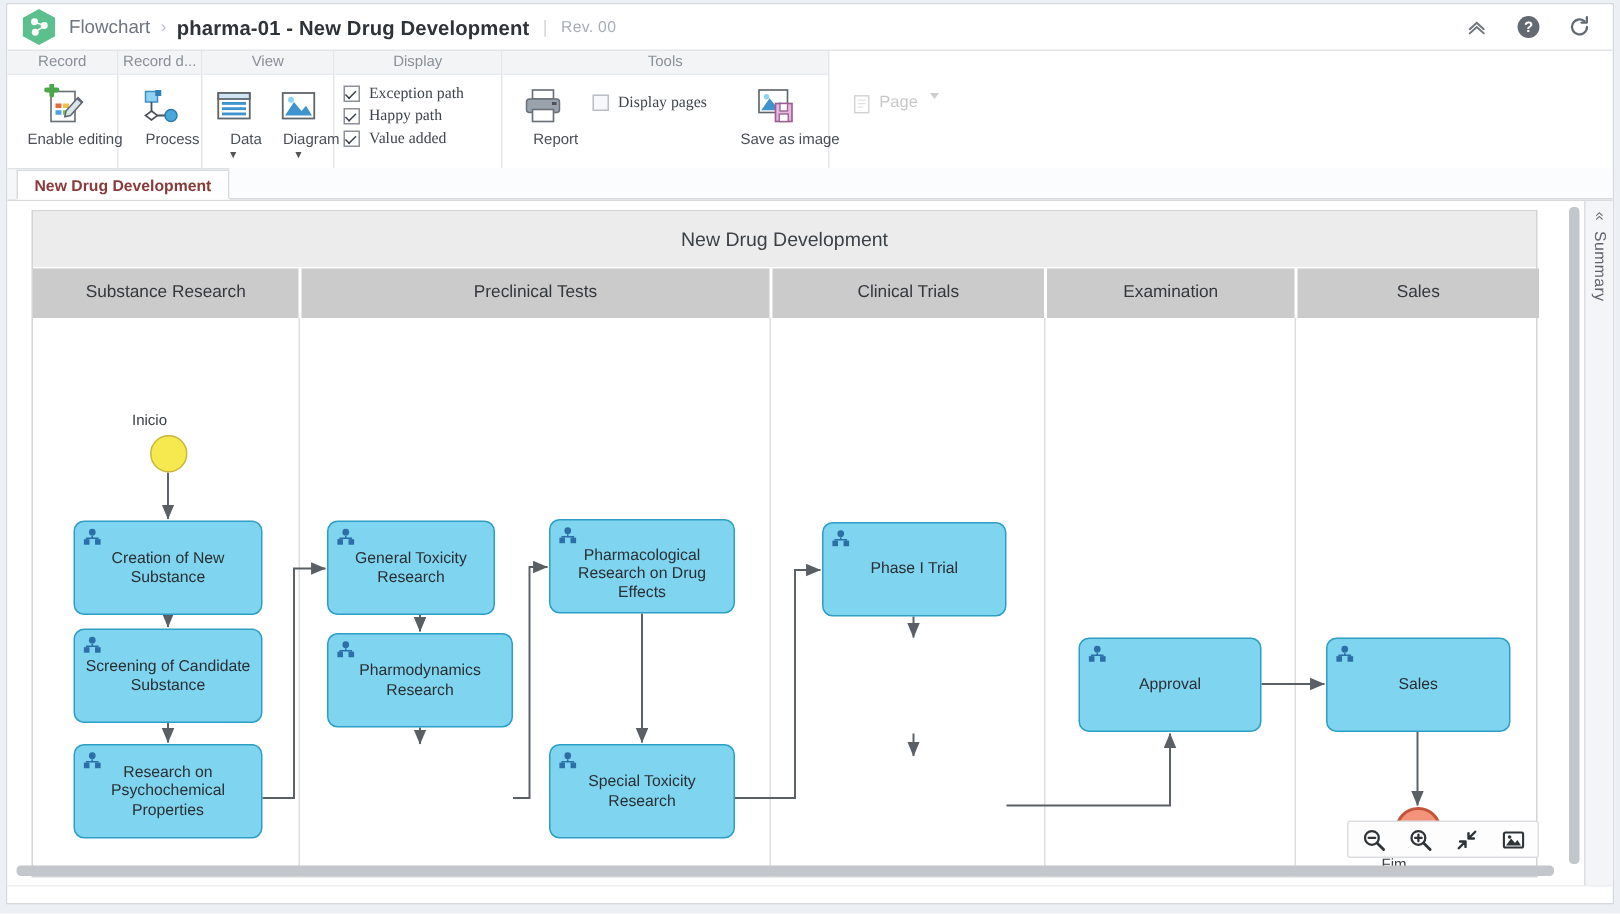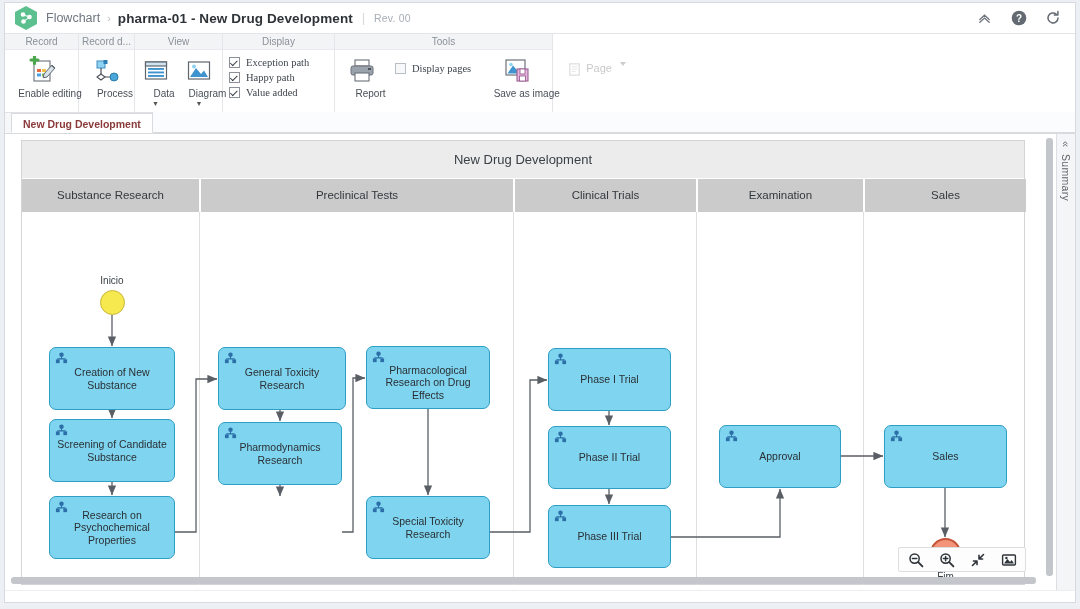--- a/index.html
+++ b/index.html
@@ -113,21 +113,21 @@
   }
   .node .ntext{
     font-size:10.5px;color:#2a2f34;text-align:center;line-height:12.5px;
     padding:0 5px;width:100%;
   }
   .node .bpmn-ico{position:absolute;left:5px;top:4px;width:13px;height:13px;}
 
   .evt{position:absolute;border-radius:50%;box-sizing:border-box;cursor:pointer;}
   .evt.start{background:#f5e94f;border:1.5px solid #c9b73c;}
   .evt.end{background:#f2937a;border:2px solid #c4543a;}
-  .evt-lbl{position:absolute;font-size:10px;color:#3b4046;text-align:center;white-space:nowrap;}
+  .evt-lbl{position:absolute;font-size:10px;color:#3b4046;text-align:left;white-space:nowrap;}
 
   .flow{position:absolute;pointer-events:none;}
 
   
   .vscroll{
     position:absolute;right:2px;top:4px;width:9px;height:440px;background:transparent;cursor:pointer;
   }
   .vscroll .thumb{width:7px;height:438px;background:#c3c6ca;border-radius:3px;margin:0 auto;}
   .hscroll{
     position:absolute;left:6px;right:20px;bottom:4px;height:9px;cursor:pointer;
@@ -412,21 +412,21 @@
           <div class="node" style="left:27px;top:278px;width:126px;height:63px">
             <svg class="bpmn-ico" viewBox="0 0 14 14">
                 <circle cx="7" cy="3" r="2.4" fill="#2b6ea8"></circle>
                 <rect x="1" y="8" width="4" height="4" fill="#2b6ea8"></rect>
                 <rect x="9" y="8" width="4" height="4" fill="#2b6ea8"></rect>
                 <path d="M7 5.5 v2 M3 8 v-0.6 h8 V8" stroke="#2b6ea8" stroke-width="1.1" fill="none"></path>
               </svg>
             <span class="ntext">Screening of Candidate Substance</span>
           </div>
 
-          <div class="node" style="left:196px;top:206px;width:128px;height:63px">
+          <div class="node" style="left:196px;top:206px;width:112px;height:63px">
             <svg class="bpmn-ico" viewBox="0 0 14 14">
                 <circle cx="7" cy="3" r="2.4" fill="#2b6ea8"></circle>
                 <rect x="1" y="8" width="4" height="4" fill="#2b6ea8"></rect>
                 <rect x="9" y="8" width="4" height="4" fill="#2b6ea8"></rect>
                 <path d="M7 5.5 v2 M3 8 v-0.6 h8 V8" stroke="#2b6ea8" stroke-width="1.1" fill="none"></path>
               </svg>
             <span class="ntext">General Toxicity Research</span>
           </div>
 
           <div class="node" style="left:196px;top:281px;width:124px;height:63px">
@@ -463,39 +463,21 @@
           <div class="node" style="left:526px;top:207px;width:123px;height:63px">
             <svg class="bpmn-ico" viewBox="0 0 14 14">
                 <circle cx="7" cy="3" r="2.4" fill="#2b6ea8"></circle>
                 <rect x="1" y="8" width="4" height="4" fill="#2b6ea8"></rect>
                 <rect x="9" y="8" width="4" height="4" fill="#2b6ea8"></rect>
                 <path d="M7 5.5 v2 M3 8 v-0.6 h8 V8" stroke="#2b6ea8" stroke-width="1.1" fill="none"></path>
               </svg>
             <span class="ntext">Phase I Trial</span>
           </div>
 
-          <div class="node" style="left:526px;top:285px;width:123px;height:63px">
-            <svg class="bpmn-ico" viewBox="0 0 14 14">
-                <circle cx="7" cy="3" r="2.4" fill="#2b6ea8"></circle>
-                <rect x="1" y="8" width="4" height="4" fill="#2b6ea8"></rect>
-                <rect x="9" y="8" width="4" height="4" fill="#2b6ea8"></rect>
-                <path d="M7 5.5 v2 M3 8 v-0.6 h8 V8" stroke="#2b6ea8" stroke-width="1.1" fill="none"></path>
-              </svg>
-            <span class="ntext">Phase II Trial</span>
-          </div>
-
-          <div class="node" style="left:526px;top:364px;width:123px;height:63px">
-            <svg class="bpmn-ico" viewBox="0 0 14 14">
-                <circle cx="7" cy="3" r="2.4" fill="#2b6ea8"></circle>
-                <rect x="1" y="8" width="4" height="4" fill="#2b6ea8"></rect>
-                <rect x="9" y="8" width="4" height="4" fill="#2b6ea8"></rect>
-                <path d="M7 5.5 v2 M3 8 v-0.6 h8 V8" stroke="#2b6ea8" stroke-width="1.1" fill="none"></path>
-              </svg>
-            <span class="ntext">Phase III Trial</span>
-          </div>
+
 
           <div class="node" style="left:697px;top:284px;width:122px;height:63px">
             <svg class="bpmn-ico" viewBox="0 0 14 14">
                 <circle cx="7" cy="3" r="2.4" fill="#2b6ea8"></circle>
                 <rect x="1" y="8" width="4" height="4" fill="#2b6ea8"></rect>
                 <rect x="9" y="8" width="4" height="4" fill="#2b6ea8"></rect>
                 <path d="M7 5.5 v2 M3 8 v-0.6 h8 V8" stroke="#2b6ea8" stroke-width="1.1" fill="none"></path>
               </svg>
             <span class="ntext">Approval</span>
           </div>

